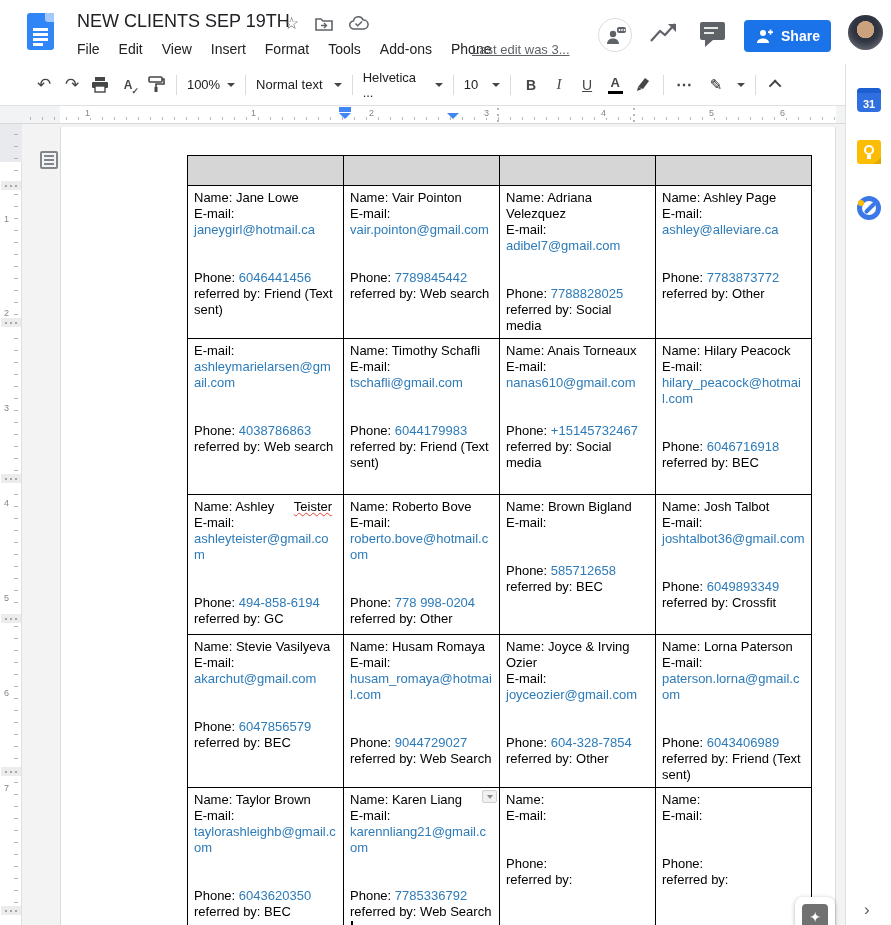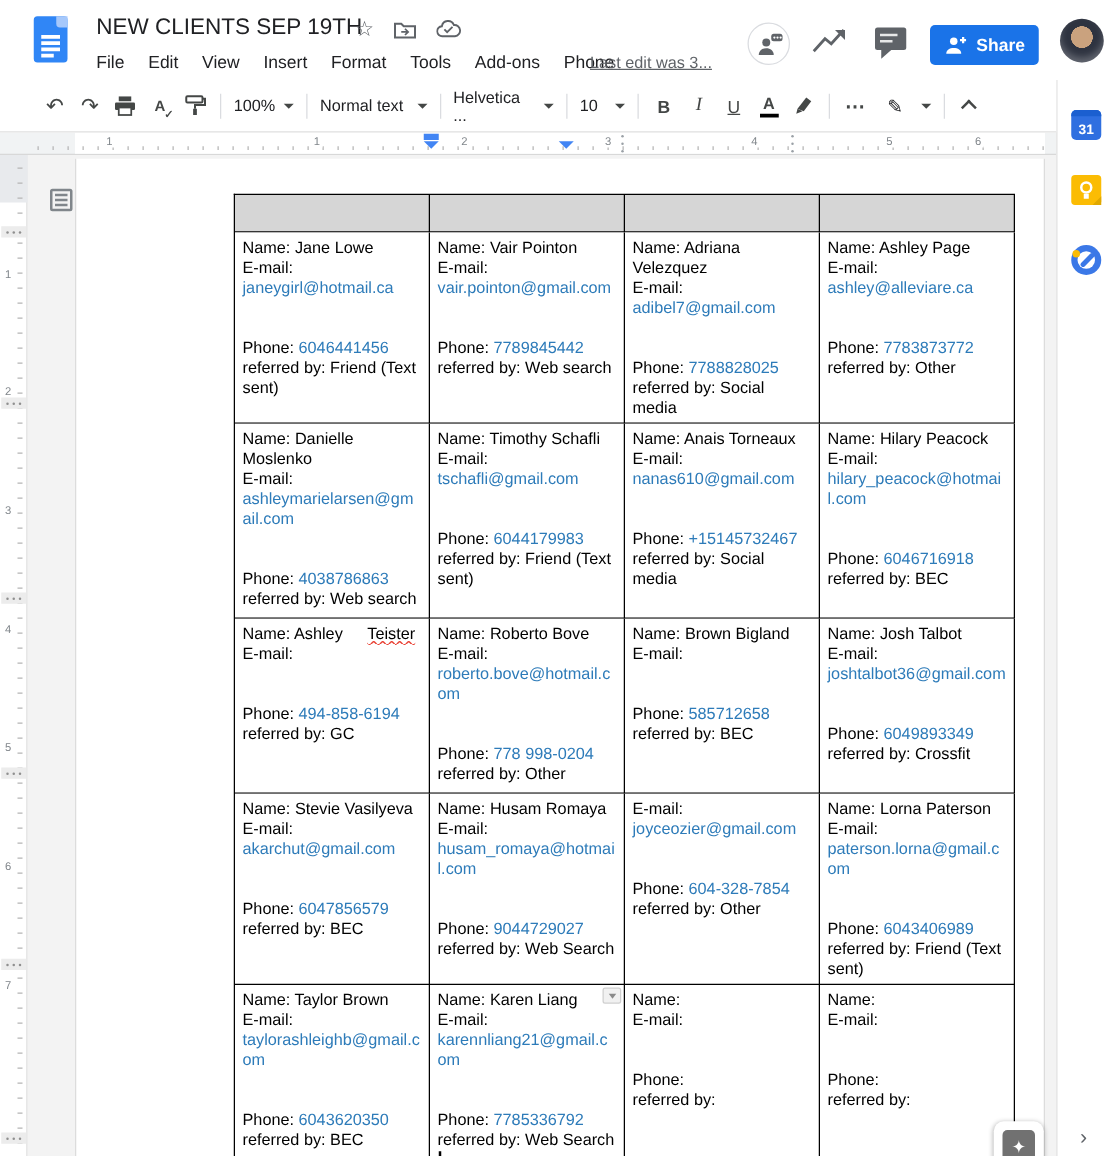--- a/index.html
+++ b/index.html
@@ -490,21 +490,20 @@
               <div class="cline"><span>E-mail:</span></div>
               <div class="cline"><span class="link email">ashley@alleviare.ca</span></div>
               <div class="blankline"></div>
               <div class="blankline"></div>
               <div class="cline"><span>Phone: </span><span class="link">7783873772</span></div>
               <div class="cline"><span>referred by: </span><span>Other</span></div>
             </div>
           </div>
           <div class="t-row">
             <div class="t-cell" style="min-height: 156px;">
-              <div class="cline"><span>Name: Danielle Moslenko</span></div>
               <div class="cline"><span>E-mail:</span></div>
               <div class="cline"><span class="link email">ashleymarielarsen@gmail.com</span></div>
               <div class="blankline"></div>
               <div class="blankline"></div>
               <div class="cline"><span>Phone: </span><span class="link">4038786863</span></div>
               <div class="cline"><span>referred by: </span><span>Web search</span></div>
             </div>
             <div class="t-cell" style="min-height: 156px;">
               <div class="cline"><span>Name: Timothy Schafli</span></div>
               <div class="cline"><span>E-mail:</span></div>
@@ -530,20 +529,21 @@
               <div class="blankline"></div>
               <div class="blankline"></div>
               <div class="cline"><span>Phone: </span><span class="link">6046716918</span></div>
               <div class="cline"><span>referred by: </span><span>BEC</span></div>
             </div>
           </div>
           <div class="t-row">
             <div class="t-cell" style="min-height: 140px;">
               <div class="cline"><span>Name: Ashley </span><span class="misspell">Teister</span></div>
               <div class="cline"><span>E-mail:</span></div>
+              <div class="cline"><span class="link email">ashleyteister@gmail.com</span></div>
               <div class="blankline"></div>
               <div class="blankline"></div>
               <div class="cline"><span>Phone: </span><span class="link">494-858-6194</span></div>
               <div class="cline"><span>referred by: </span><span>GC</span></div>
             </div>
             <div class="t-cell" style="min-height: 140px;">
               <div class="cline"><span>Name: Roberto Bove</span></div>
               <div class="cline"><span>E-mail:</span></div>
               <div class="cline"><span class="link email">roberto.bove@hotmail.com</span></div>
               <div class="blankline"></div>
@@ -582,20 +582,21 @@
             <div class="t-cell" style="min-height: 153px;">
               <div class="cline"><span>Name: Husam Romaya</span></div>
               <div class="cline"><span>E-mail:</span></div>
               <div class="cline"><span class="link email">husam_romaya@hotmail.com</span></div>
               <div class="blankline"></div>
               <div class="blankline"></div>
               <div class="cline"><span>Phone: </span><span class="link">9044729027</span></div>
               <div class="cline"><span>referred by: </span><span>Web Search</span></div>
             </div>
             <div class="t-cell" style="min-height: 153px;">
+              <div class="cline"><span>Name: Joyce &amp; Irving Ozier</span></div>
               <div class="cline"><span>E-mail:</span></div>
               <div class="cline"><span class="link email">joyceozier@gmail.com</span></div>
               <div class="blankline"></div>
               <div class="blankline"></div>
               <div class="cline"><span>Phone: </span><span class="link">604-328-7854</span></div>
               <div class="cline"><span>referred by: </span><span>Other</span></div>
             </div>
             <div class="t-cell" style="min-height: 153px;">
               <div class="cline"><span>Name: Lorna Paterson</span></div>
               <div class="cline"><span>E-mail:</span></div>

